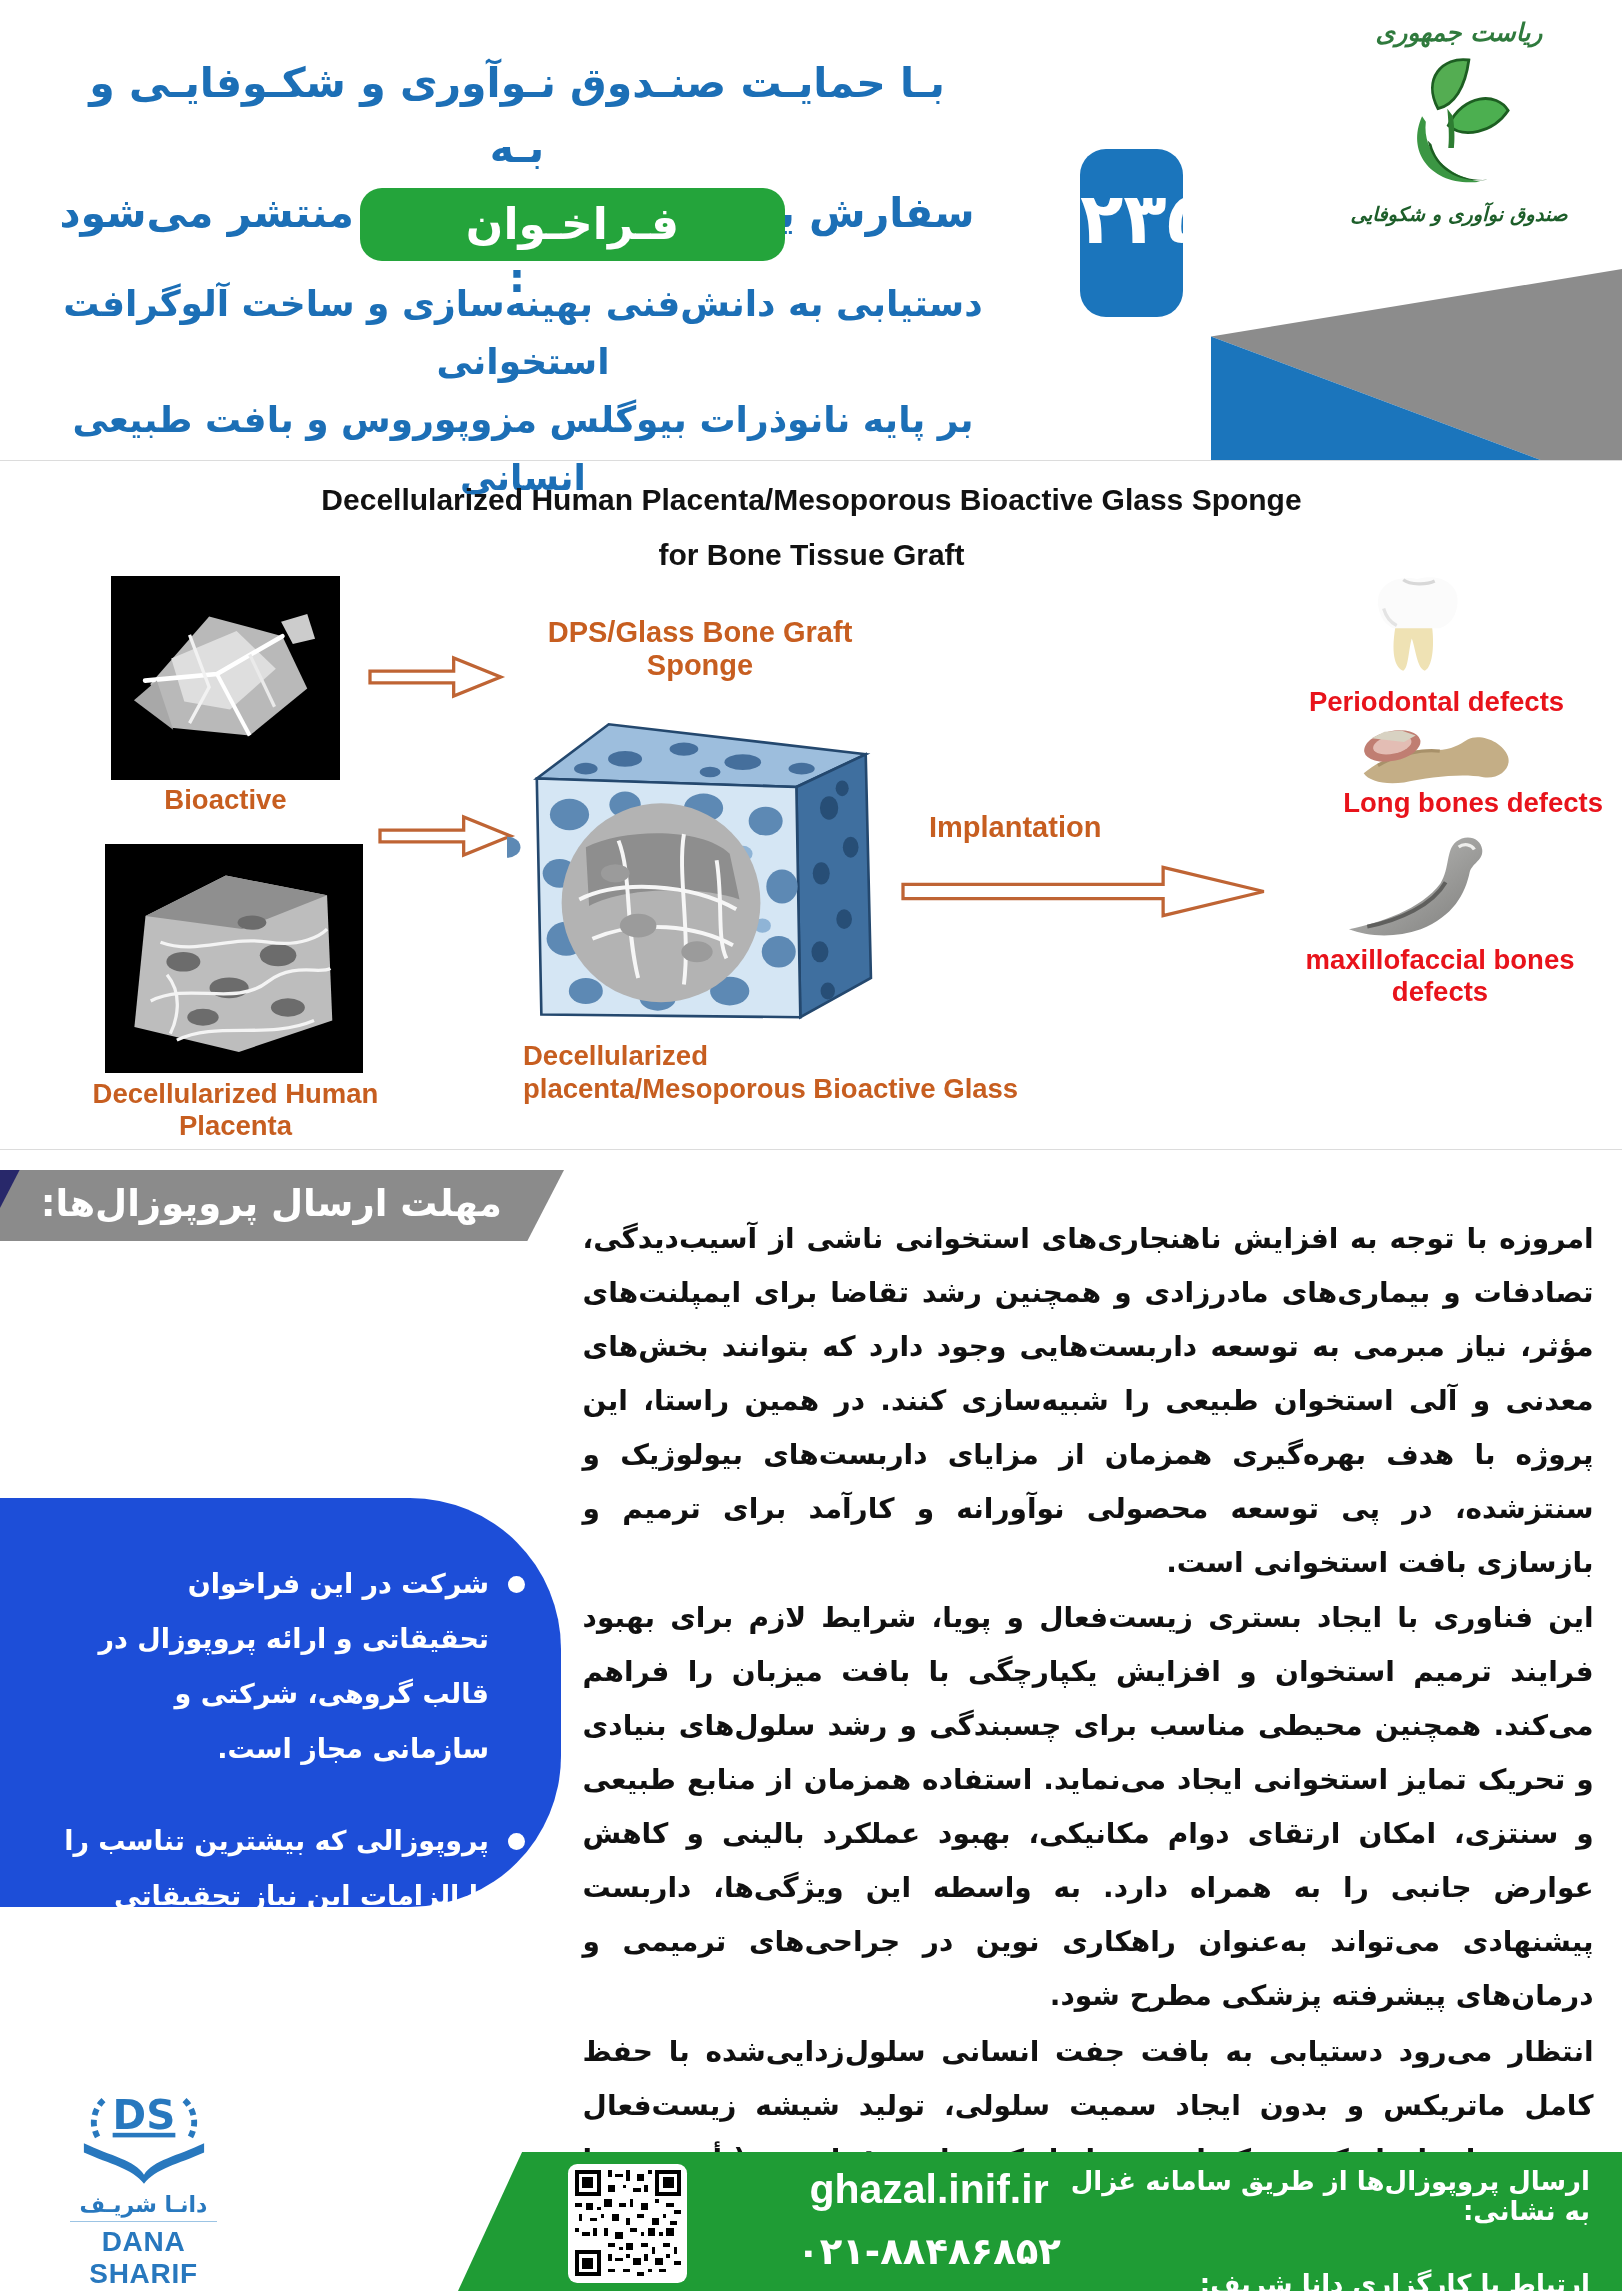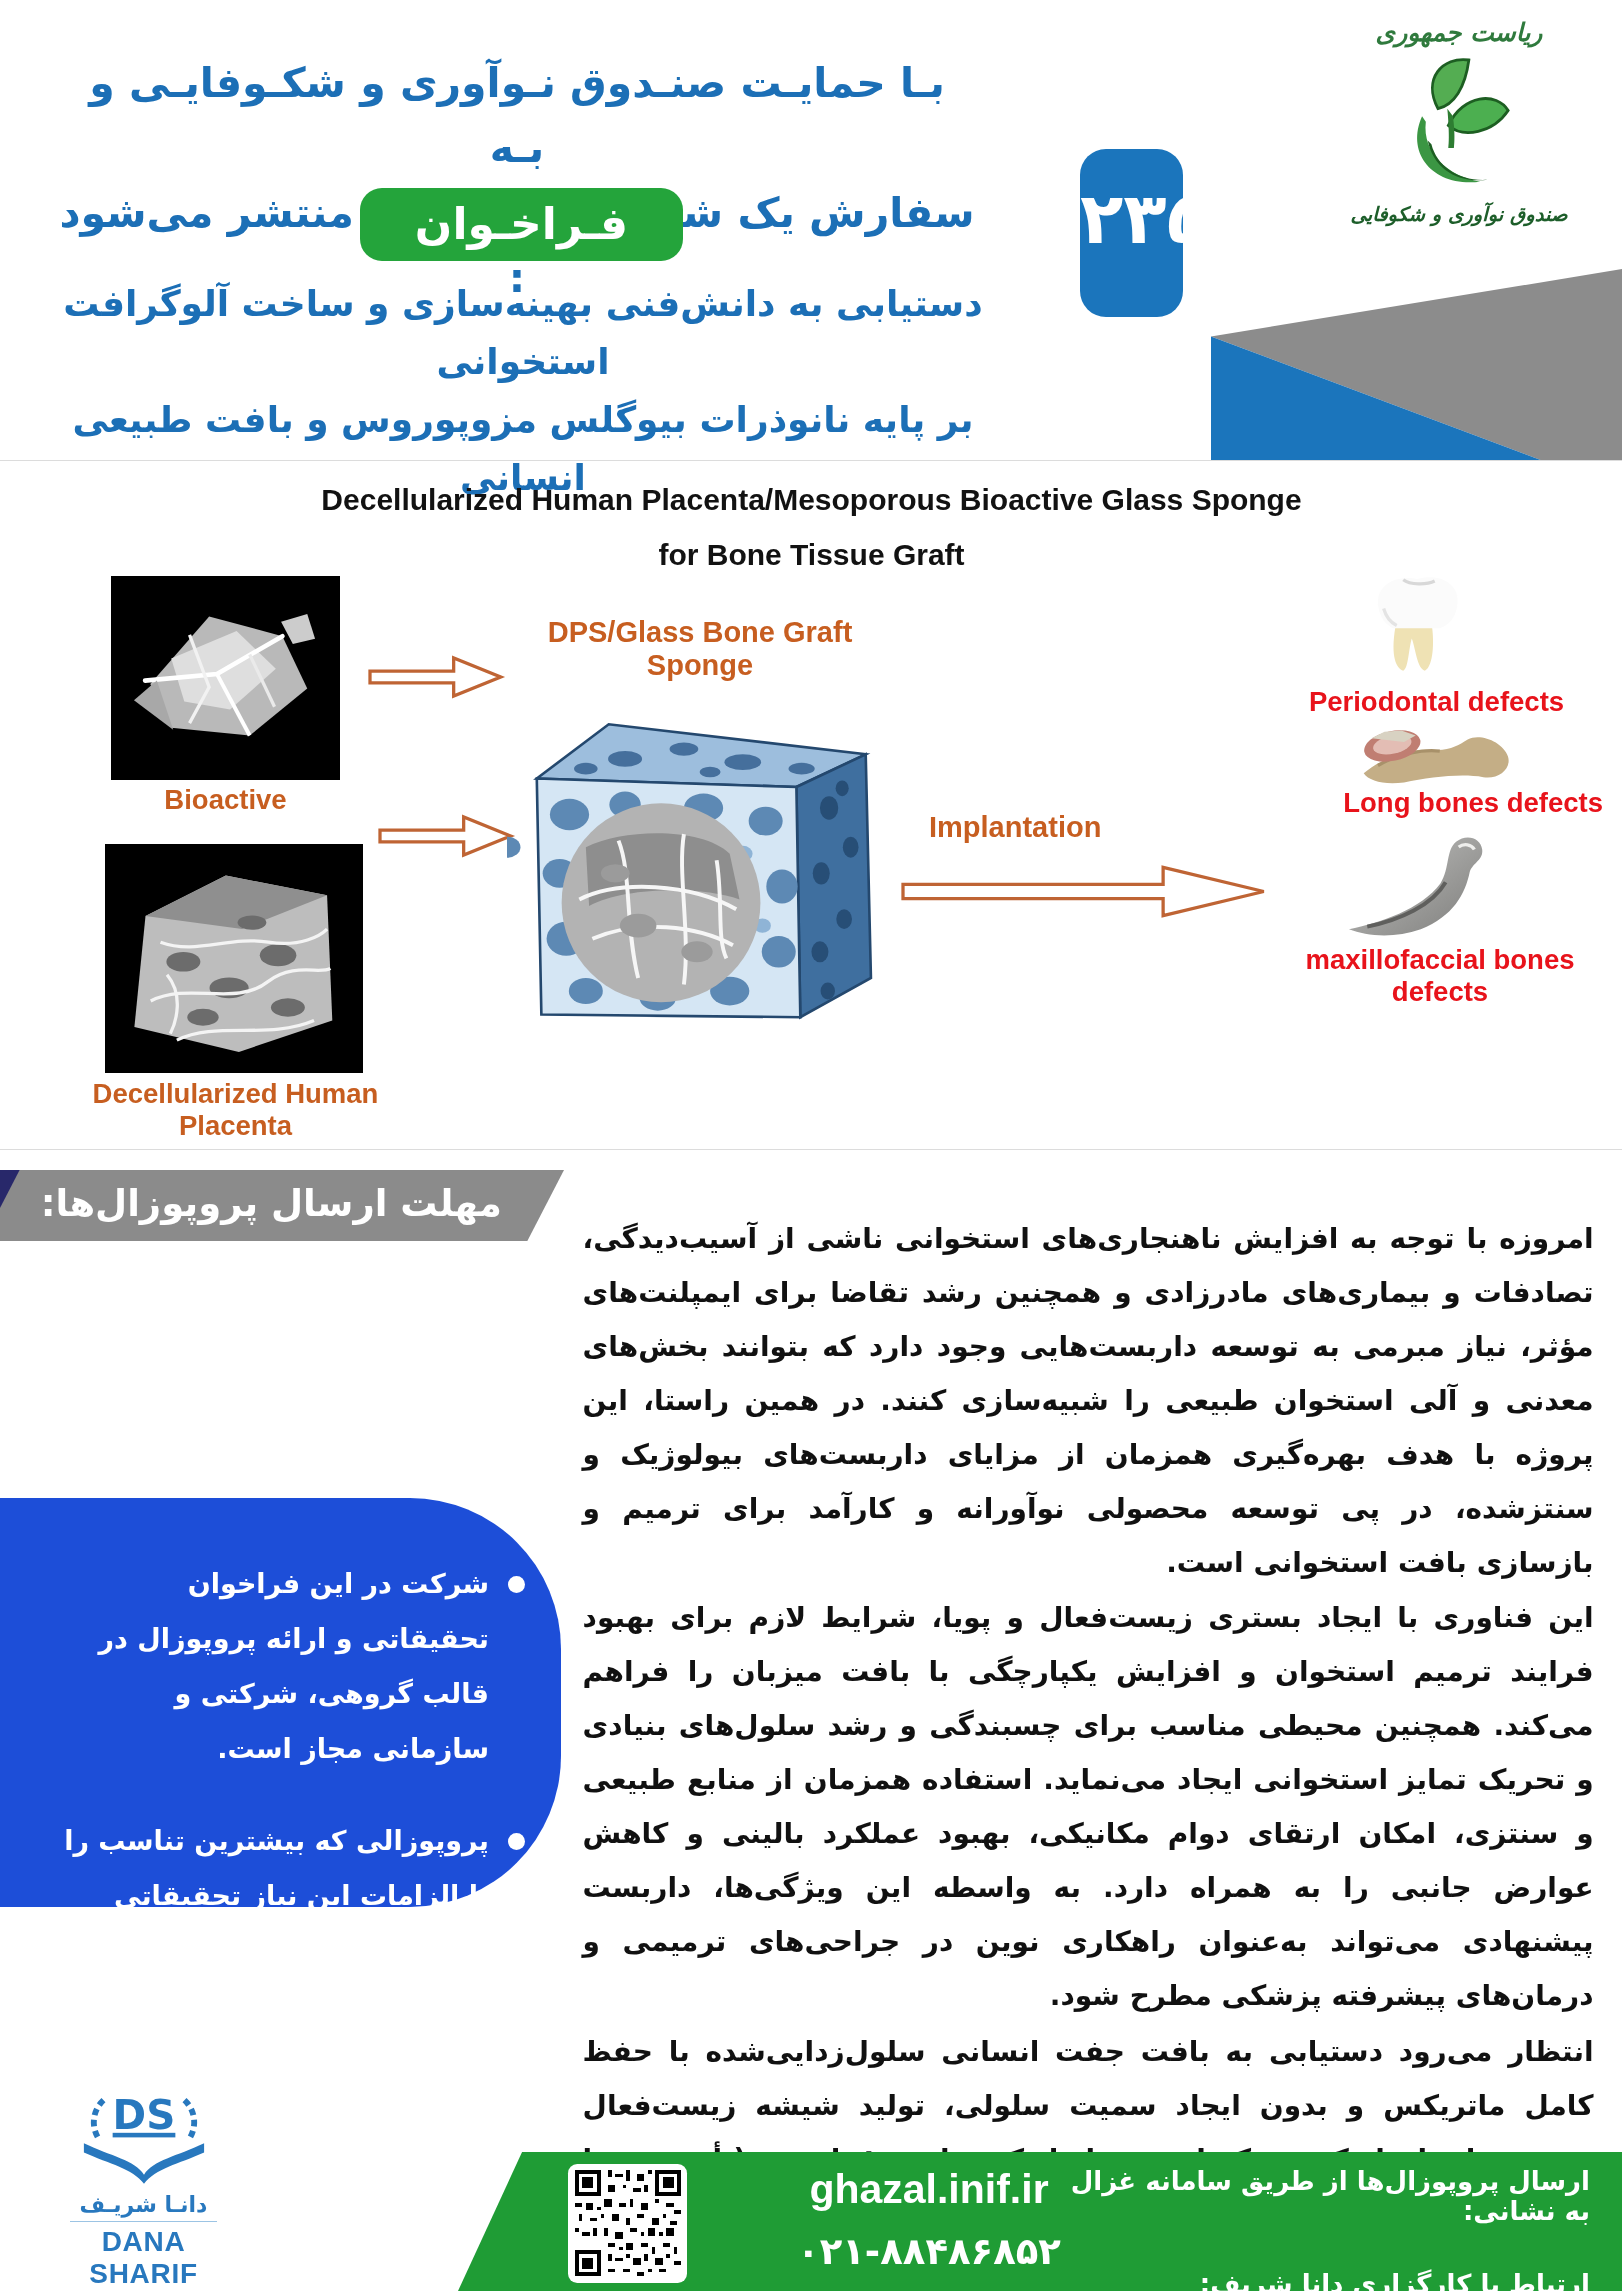--- a/index.html
+++ b/index.html
@@ -3,21 +3,21 @@
 <meta charset="utf-8">
 <style>
   html,body{margin:0;padding:0;background:#fff;}
   .poster{position:relative;width:1623px;height:2295px;background:#ffffff;overflow:hidden;
           font-family:"DejaVu Sans",sans-serif;}
   .abs{position:absolute;}
   .rtl{direction:rtl;unicode-bidi:plaintext;}
   
   .support-text{left:59px;top:51px;width:916px;text-align:center;color:#1c6fb6;
     font-size:41px;font-weight:700;line-height:65px;}
-  .call-btn{left:360px;top:188px;width:323px;height:73px;background:#24a43b;border-radius:22px;
+  .call-btn{left:360px;top:188px;width:425px;height:73px;background:#24a43b;border-radius:22px;
     color:#fff;font-size:44px;font-weight:700;text-align:center;line-height:71px;cursor:pointer;}
   .call-number{left:1080px;top:149px;width:103px;height:168px;background:#1b75bc;border-radius:26px;
     color:#fff;font-size:71px;font-weight:700;text-align:center;line-height:140px;}
   .main-title{left:39px;top:275px;width:968px;text-align:center;color:#1c6fb6;
     font-size:36px;font-weight:700;line-height:58px;}
   .fund-logo{left:1341px;top:18.3px;width:236px;height:275px;text-align:center;}
   .fund-logo .t1{color:#2f7a3d;font-size:25px;font-weight:700;font-style:italic;}
   .fund-logo .t2{color:#1d5e2a;font-size:19.6px;font-weight:700;font-style:italic;margin-top:2.6px;}
   .corner-wedge{left:1211px;top:267px;width:412px;height:193px;}
   .corner-wedge .gray{position:absolute;inset:0;background:#8c8c8c;
@@ -217,20 +217,24 @@
         <path d="M320,320 C330,380 320,440 335,470"></path>
       </g>
       <g fill="#9b9b9b">
         <ellipse cx="200" cy="420" rx="28" ry="18"></ellipse>
           <ellipse cx="290" cy="460" rx="24" ry="16"></ellipse>
         <ellipse cx="165" cy="340" rx="22" ry="14"></ellipse>
       </g>
     </svg>
   </div>
 
+  <div class="abs diag-label-orange" style="left:523px;top:1039px;width:497px;text-align:left;font-size:27.5px;line-height:33px;">
+    <div>Decellularized</div>
+    <div>placenta/Mesoporous Bioactive Glass</div>
+  </div>
 
   <div class="abs diag-label-orange" style="left:929px;top:811px;width:262px;text-align:left;font-size:29px;">Implantation</div>
   <svg class="abs arrow-svg" style="left:903px;top:862px;" width="366" height="59" viewBox="0 0 560 90">
     <polygon points="0,34 398,34 398,8 552,45 398,82 398,56 0,56" fill="#fff" stroke="#bf6434" stroke-width="5"></polygon>
   </svg>
 
   <div class="abs" style="left:1364px;top:569px;width:108px;height:115px;">
     <svg width="108" height="115" viewBox="0 0 165 175">
       <path d="M48,88 C40,135 50,152 60,155 C68,152 68,122 73,106 C79,122 81,152 93,155 C104,150 108,120 104,88 Z" fill="#efe2b4"></path>
       <path d="M22,58 C16,22 52,8 82,15 C112,6 150,20 142,58 C139,76 128,86 116,90 L44,90 C32,84 24,72 22,58 Z" fill="#fbfbfb"></path>

